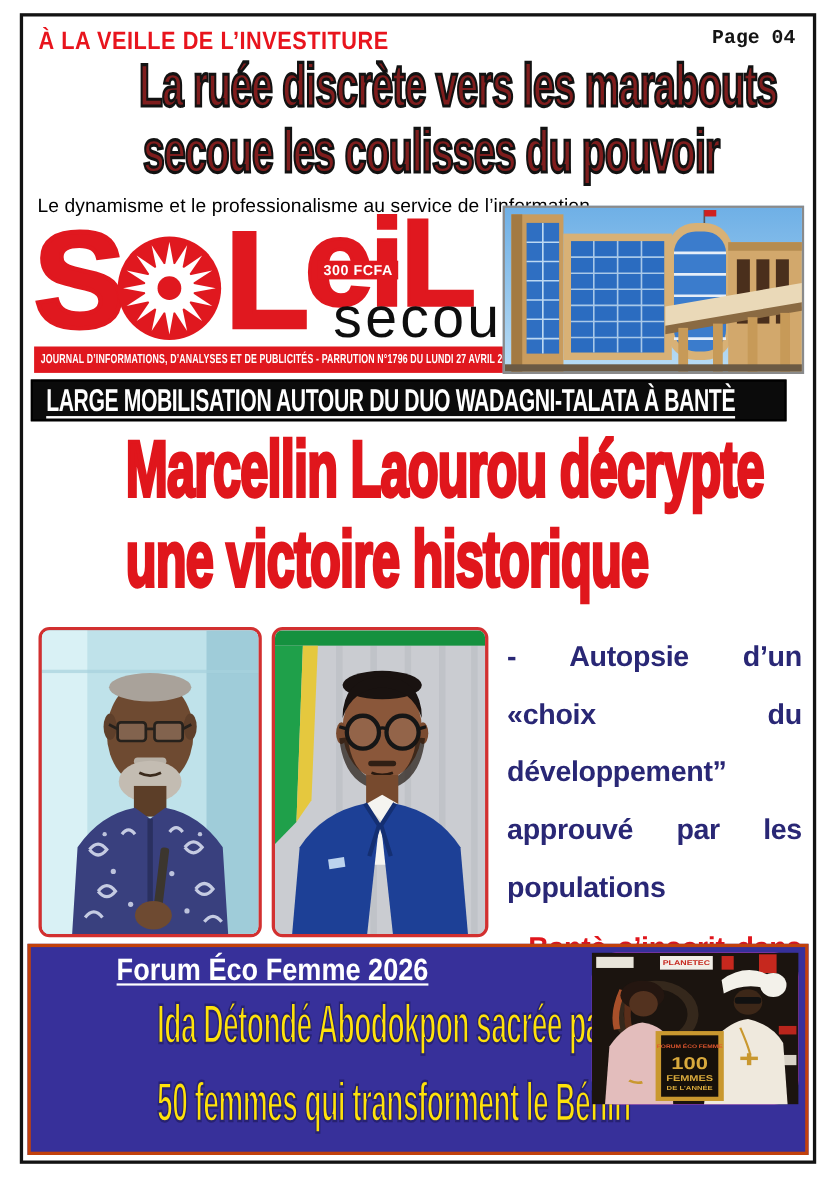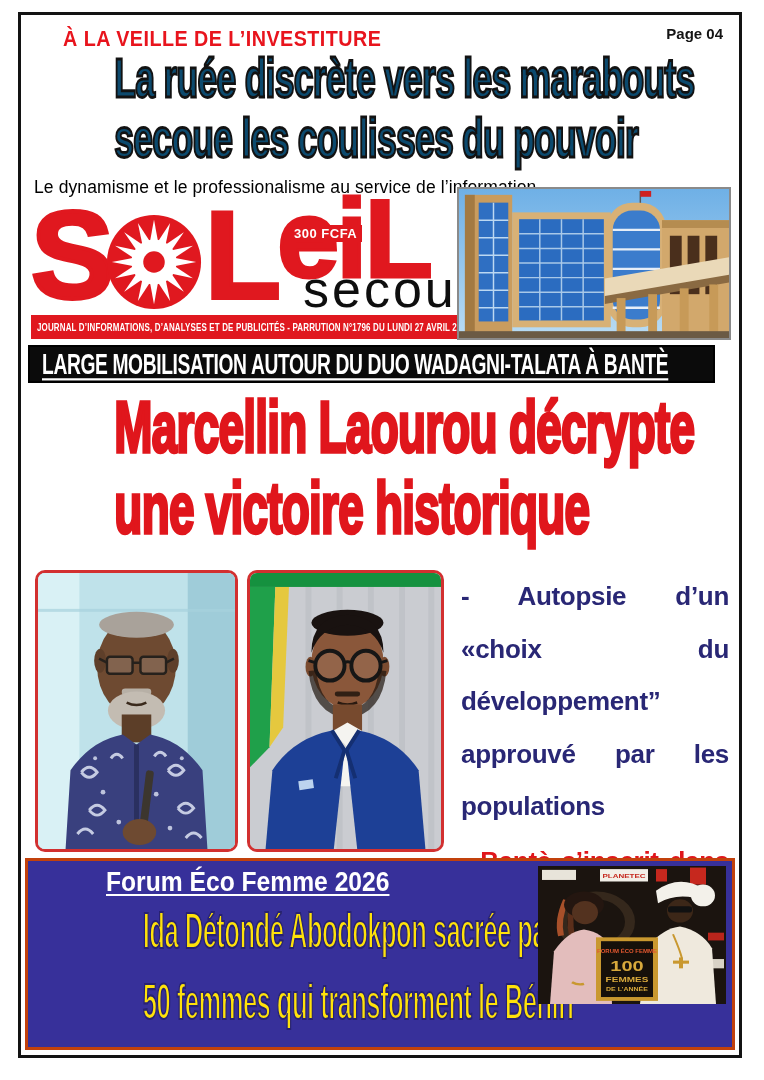--- a/index.html
+++ b/index.html
@@ -5,37 +5,37 @@
   html,body{margin:0;padding:0;}
   body{
     width:764px;height:1080px;background:#ffffff;position:relative;overflow:hidden;
     font-family:"Liberation Sans",sans-serif;
   }
   .frame{
     position:absolute;left:18px;top:12px;width:724px;height:1046px;
     border:3px solid #131313;box-sizing:border-box;background:#fff;
   }
   
-  .kicker-row{position:absolute;top:10px;left:14px;right:16px;display:flex;align-items:flex-start;margin-left:28px;}
+  .kicker-row{position:absolute;top:10px;left:14px;right:16px;display:flex;align-items:flex-start;}
   .kicker{color:#e8141d;font-weight:700;font-size:21px;letter-spacing:.5px;transform:scale(.94,1.08);transform-origin:left top;white-space:nowrap;}
-  .page-ref-top{margin-left:auto;font-family:Liberation Sans, sans-serif;font-size:15px;font-weight:700;color:#141414;text-align:right;}
-  
-  .hl-black{position:absolute;top:34px;left:0;width:100%;text-align:left;color:#0c4a6e;}
+  .page-ref-top{margin-left:auto;font-family:Liberation Mono, monospace;font-size:18px;font-weight:700;color:#141414;text-align:right;}
+  
+  .hl-black{position:absolute;top:34px;left:0;width:100%;text-align:center;color:#7f1d1d;padding-left:12px;}
   .hl-black .line{display:block;font-size:48px;font-weight:700;line-height:60px;letter-spacing:-1px;
     transform:scale(.74,1.14);transform-origin:center;-webkit-text-stroke:2.5px #121212;white-space:nowrap;}
   
   .tagline{position:absolute;top:162px;left:13px;font-size:17.5px;color:#000;letter-spacing:.1px;}
   .logo-area{position:absolute;top:192px;left:10px;width:450px;height:112px;}
   .logo-letter{position:absolute;color:#e0181f;font-weight:700;-webkit-text-stroke:4px #e0181f;font-size:124px;line-height:108px;}
   .logo-s{left:0;top:-6px;}
   .logo-sun{position:absolute;left:74px;top:6px;width:98px;height:98px;}
   .logo-l2{left:174px;top:-6px;}
   .logo-eil{position:absolute;left:246px;top:-24px;font-size:112px;line-height:112px;color:#e0181f;font-weight:700;
     -webkit-text-stroke:3px #e0181f;letter-spacing:-3px;}
-  .badge-300{position:absolute;left:258px;top:18px;background:#e0181f;color:#fff;font-size:13px;font-weight:700;
+  .badge-300{position:absolute;left:258px;top:30px;background:#e0181f;color:#fff;font-size:13px;font-weight:700;
     padding:1px 5px;letter-spacing:.5px;}
   .logo-evant{position:absolute;left:272px;top:56px;font-size:52px;line-height:52px;color:#0e0e0e;letter-spacing:3px;}
   .infobar{position:absolute;top:300px;left:10px;width:437px;height:24px;background:#e0181f;color:#fff;
     display:flex;align-items:center;padding:0 6px;box-sizing:border-box;}
   .infobar span{font-size:10.5px;font-weight:700;letter-spacing:.2px;white-space:nowrap;
     transform:scale(.76,1.12);transform-origin:left center;}
   .building{position:absolute;top:172px;left:436px;width:274px;height:153px;border:2px solid #8a8a8a;box-sizing:border-box;background:#9cc8ee;}
   .building svg{display:block;width:100%;height:100%;}
   
   .band{position:absolute;top:330px;left:7px;right:24px;height:38px;background:#0b0b0b;display:flex;align-items:center;

